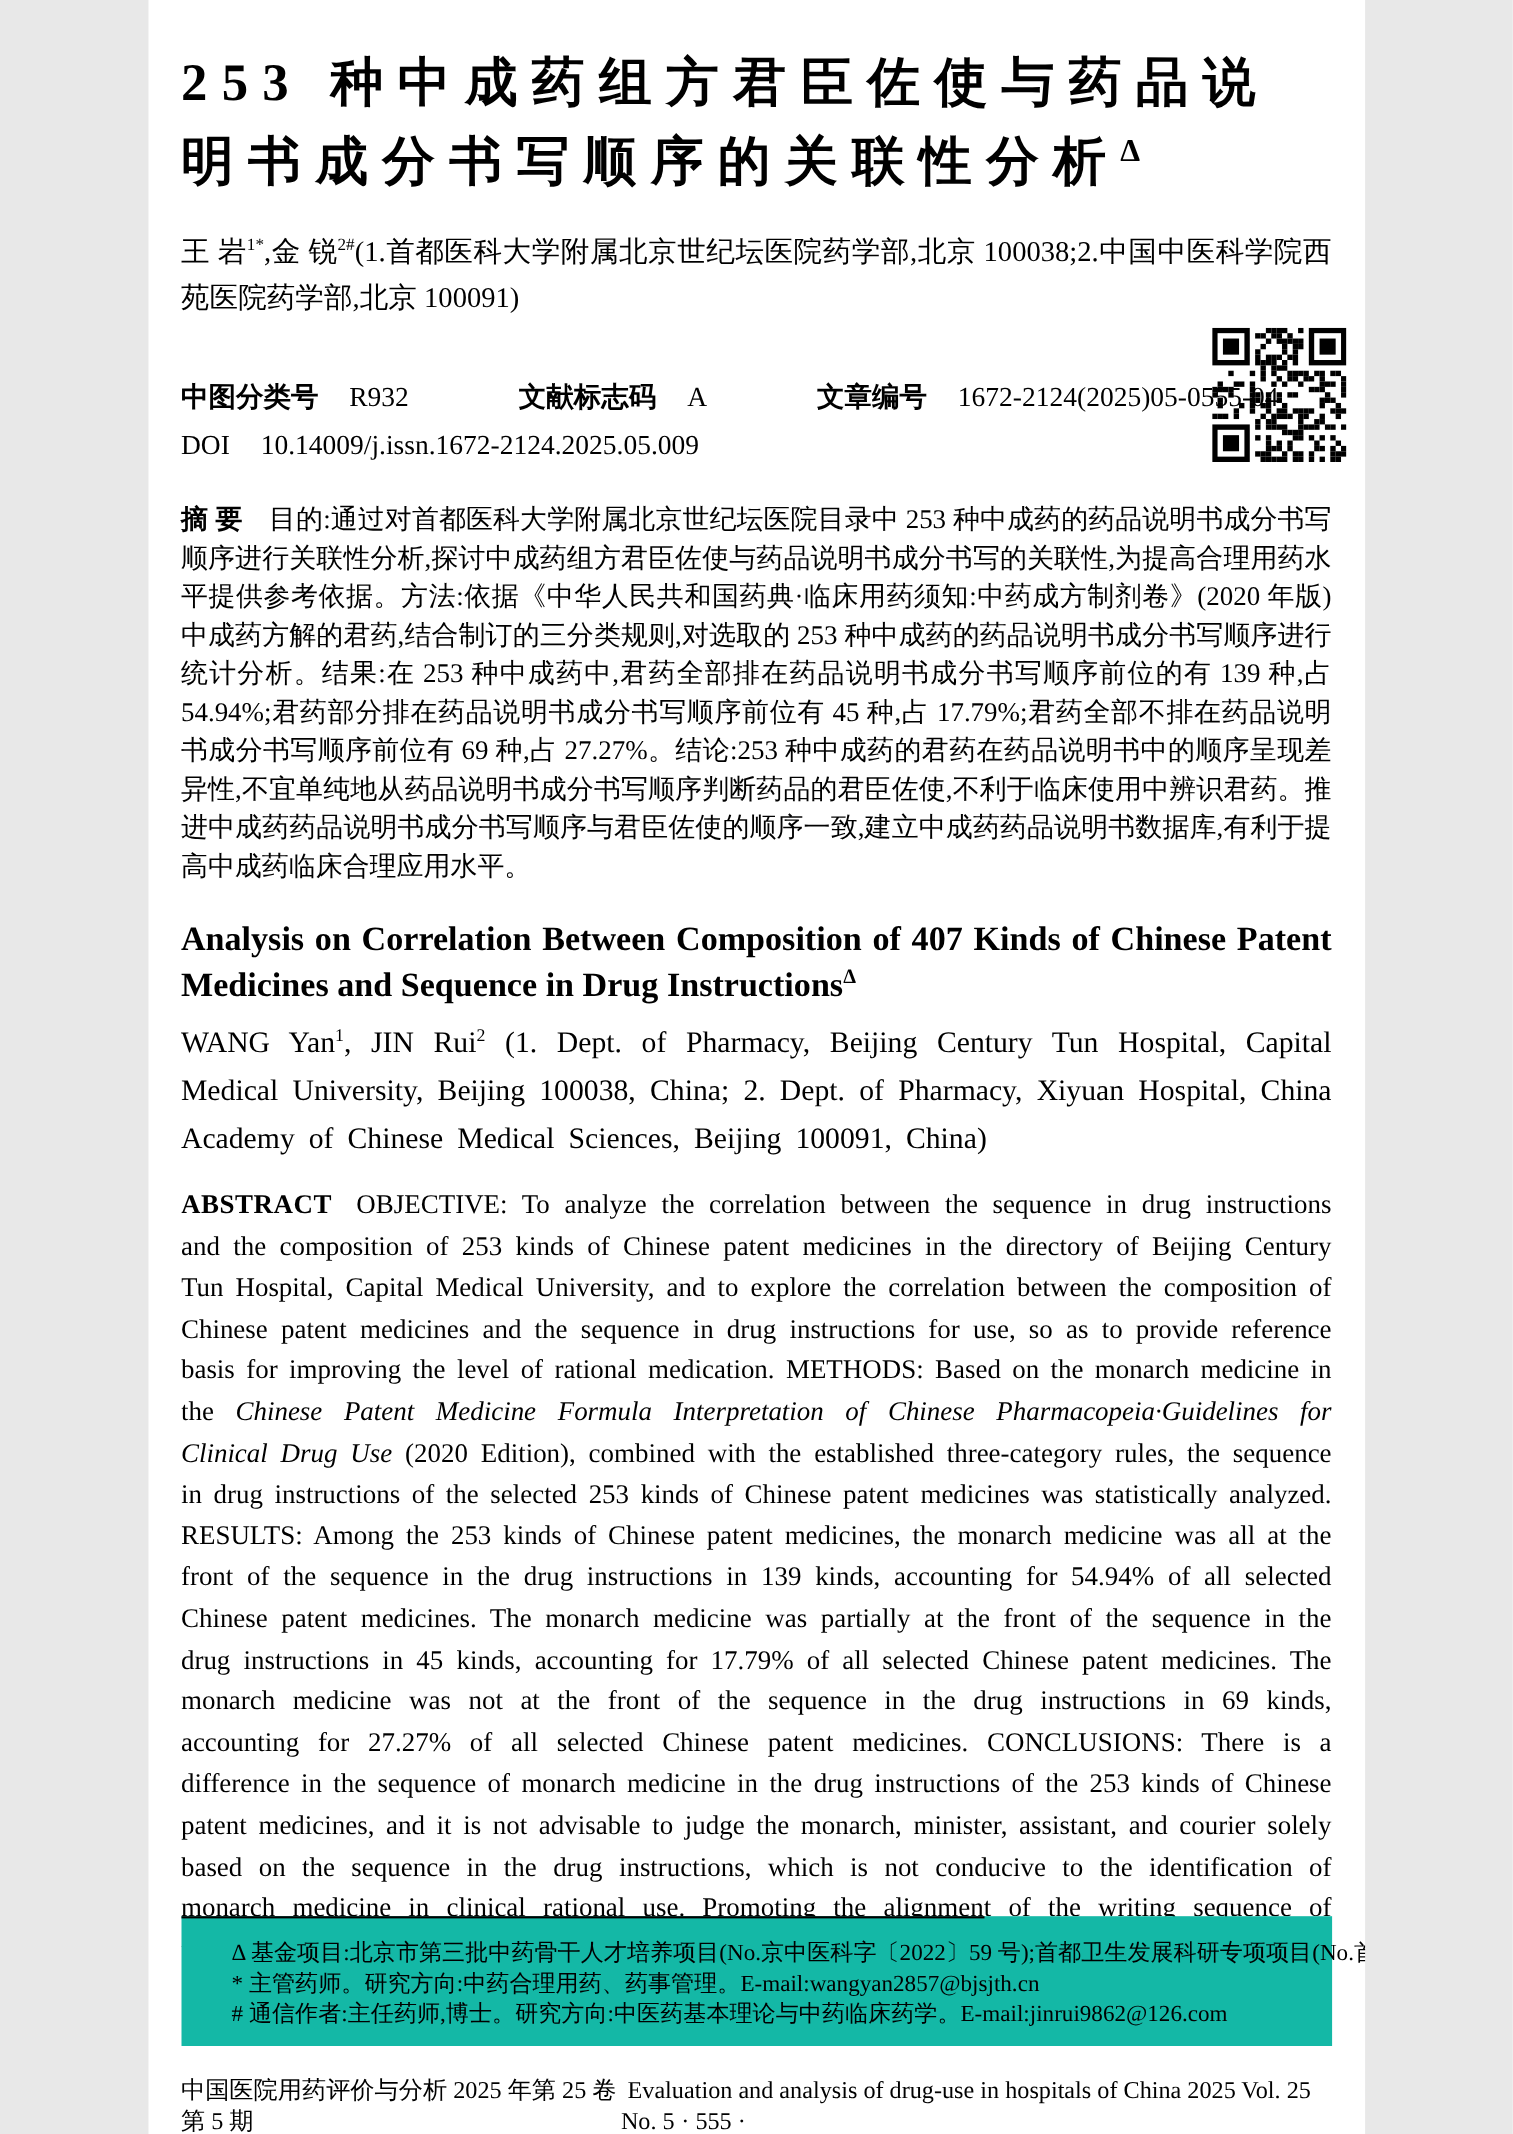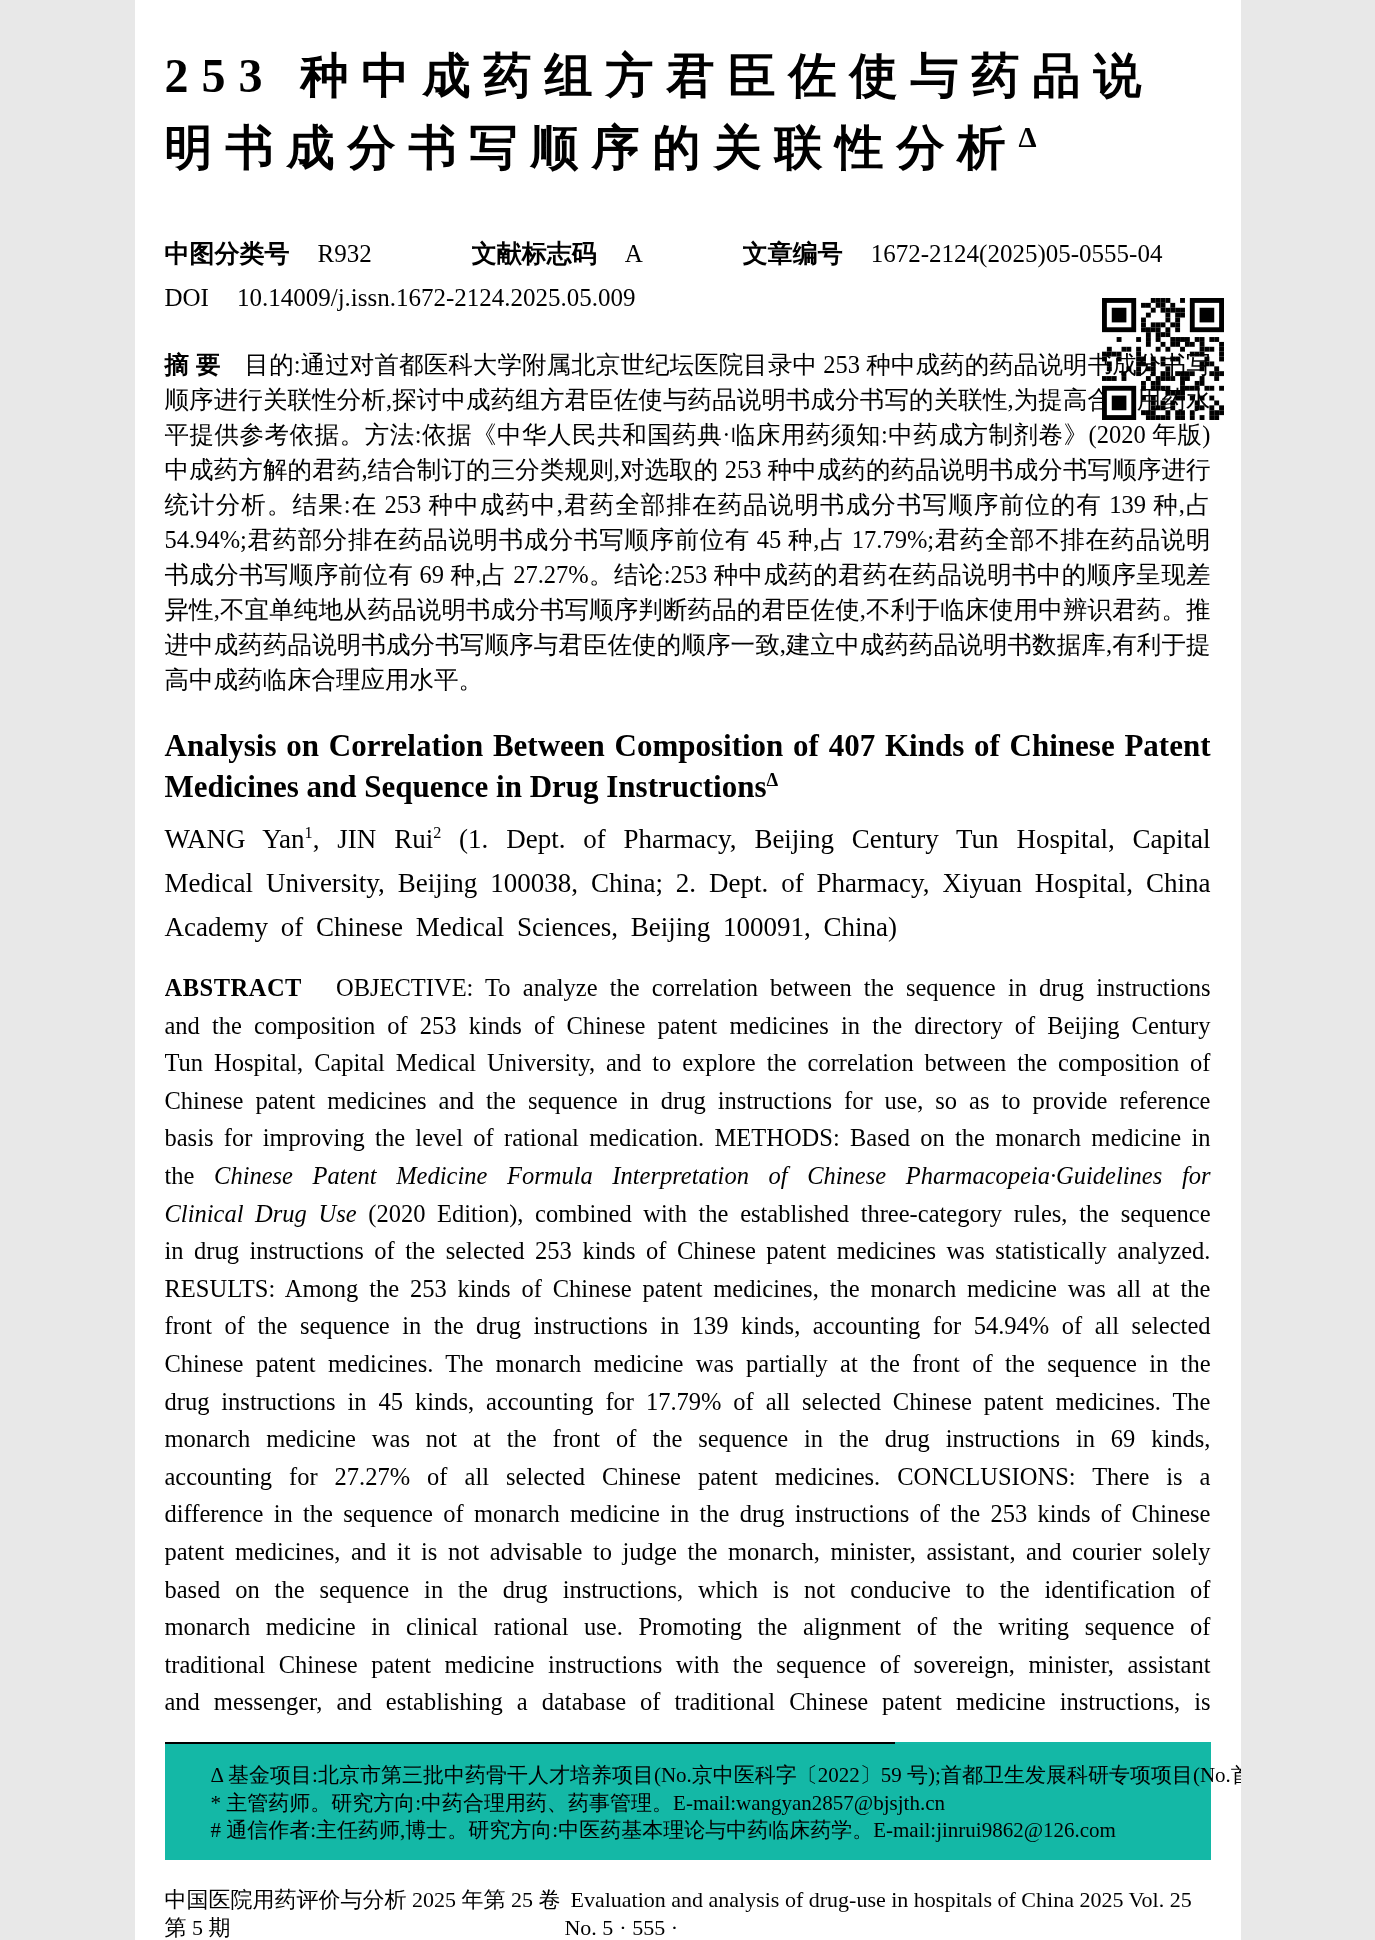--- a/index.html
+++ b/index.html
@@ -85,21 +85,21 @@
     margin:20px 0 0 0;
     font-size:24.5px;
     line-height:37.6px;
     text-align:justify;
     word-spacing:4px;
     max-height:752px;
     overflow:hidden;
   }
   .lbl-en{
     font-weight:700;
-    margin-right:34px;
+    margin-right:22px;
     letter-spacing:0.5px;
   }
   
   .footnote-area{
     position:absolute;
     top:1742px;left:30px;right:30px;
     background:#14b8a6;
     height:118px;
   }
   .fn-rule{width:730px;border-top:2.5px solid #000;}
@@ -121,20 +121,21 @@
   }
   .footer-right span{margin-left:6px;}
 </style>
 </head>
 <body>
 
 <div class="page">
 
   <h1 class="title-cn"><span>253 种中成药组方君臣佐使与药品说明书成分书写顺序的关联性分析</span><sup>Δ</sup></h1>
 
+  <p class="authors-cn"><span>王 岩</span><sup>1*</sup><span>,金 锐</span><sup>2#</sup><span>(1.首都医科大学附属北京世纪坛医院药学部,北京 100038;2.中国中医科学院西苑医院药学部,北京 100091)</span></p>
 
   <div class="meta">
     <div class="meta-row">
       <span class="lbl">中图分类号</span><span class="val sp">R932</span><span class="lbl">文献标志码</span><span class="val sp">A</span><span class="lbl">文章编号</span><span class="val">1672-2124(2025)05-0555-04</span>
     </div>
     <div class="meta-row doi-row">
       <span class="val doi-lbl">DOI</span><span class="val">10.14009/j.issn.1672-2124.2025.05.009</span>
     </div>
   </div>
 

